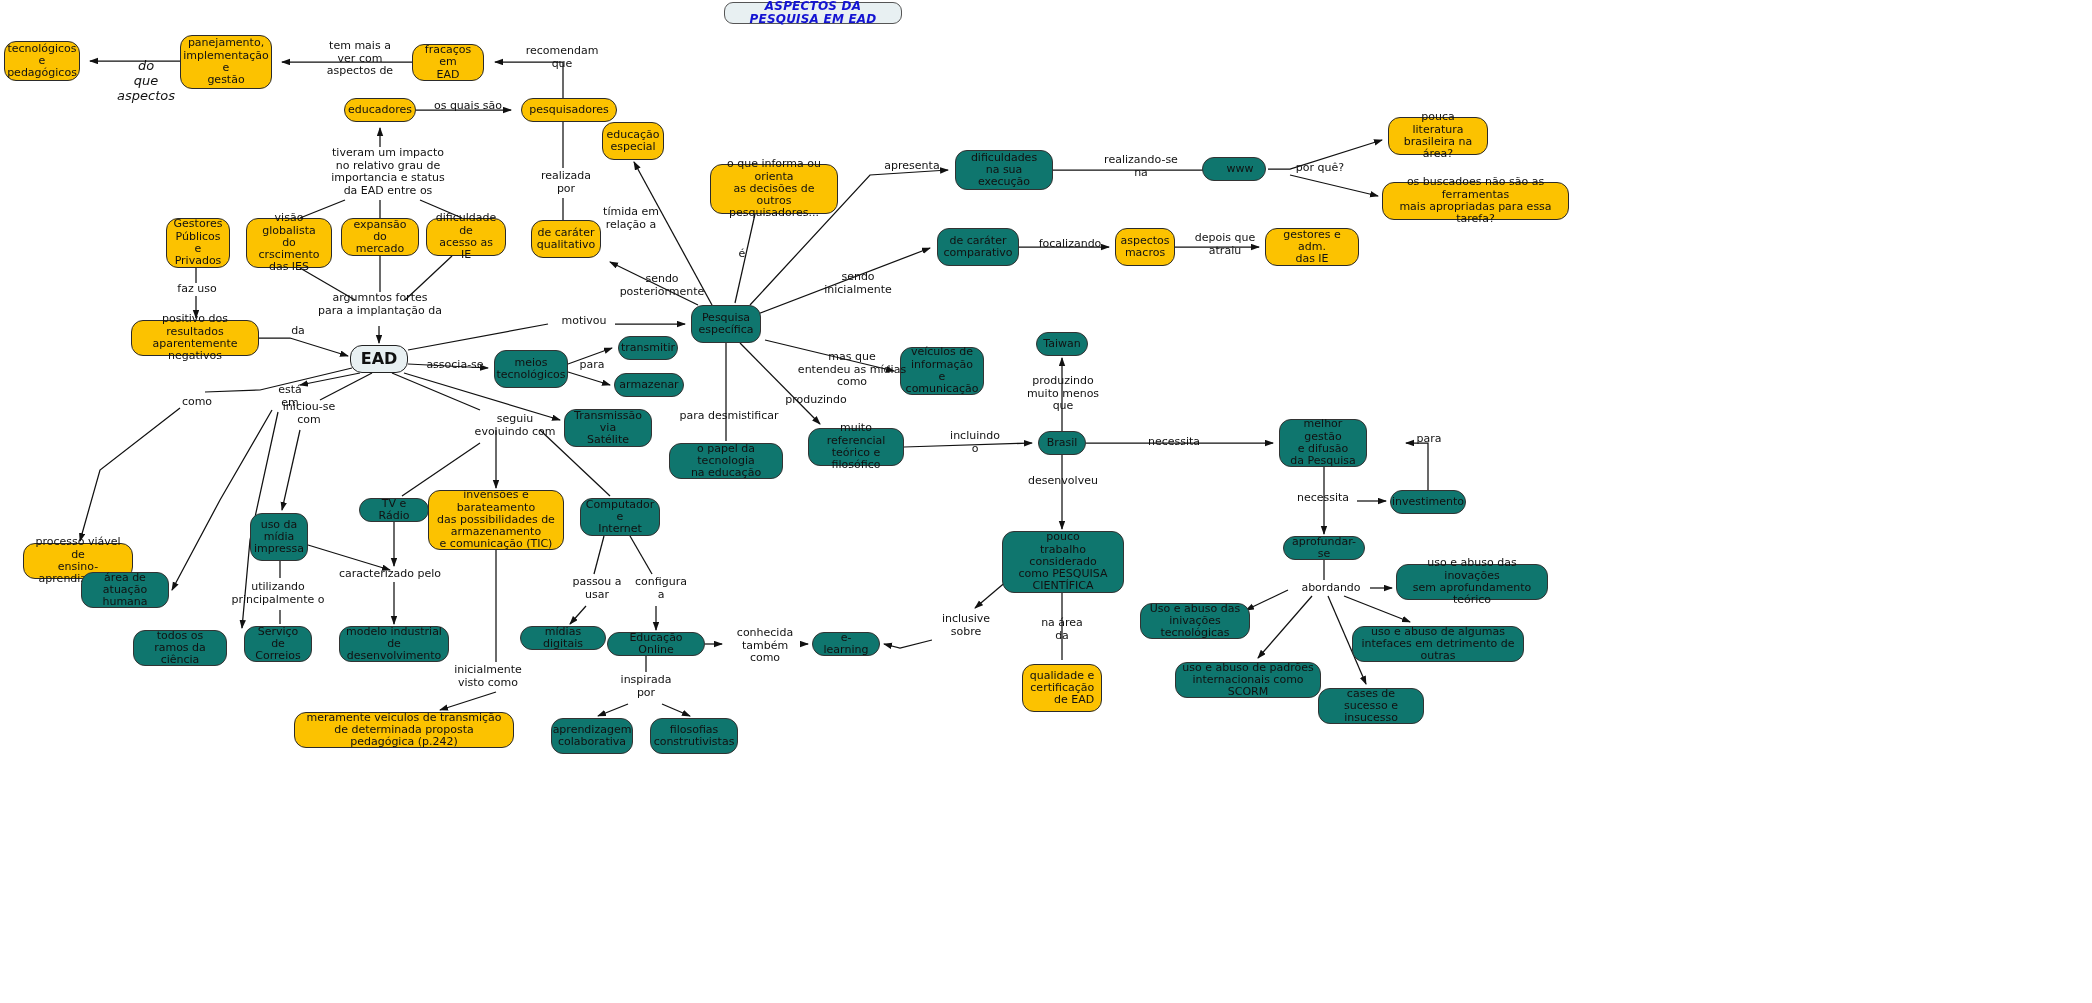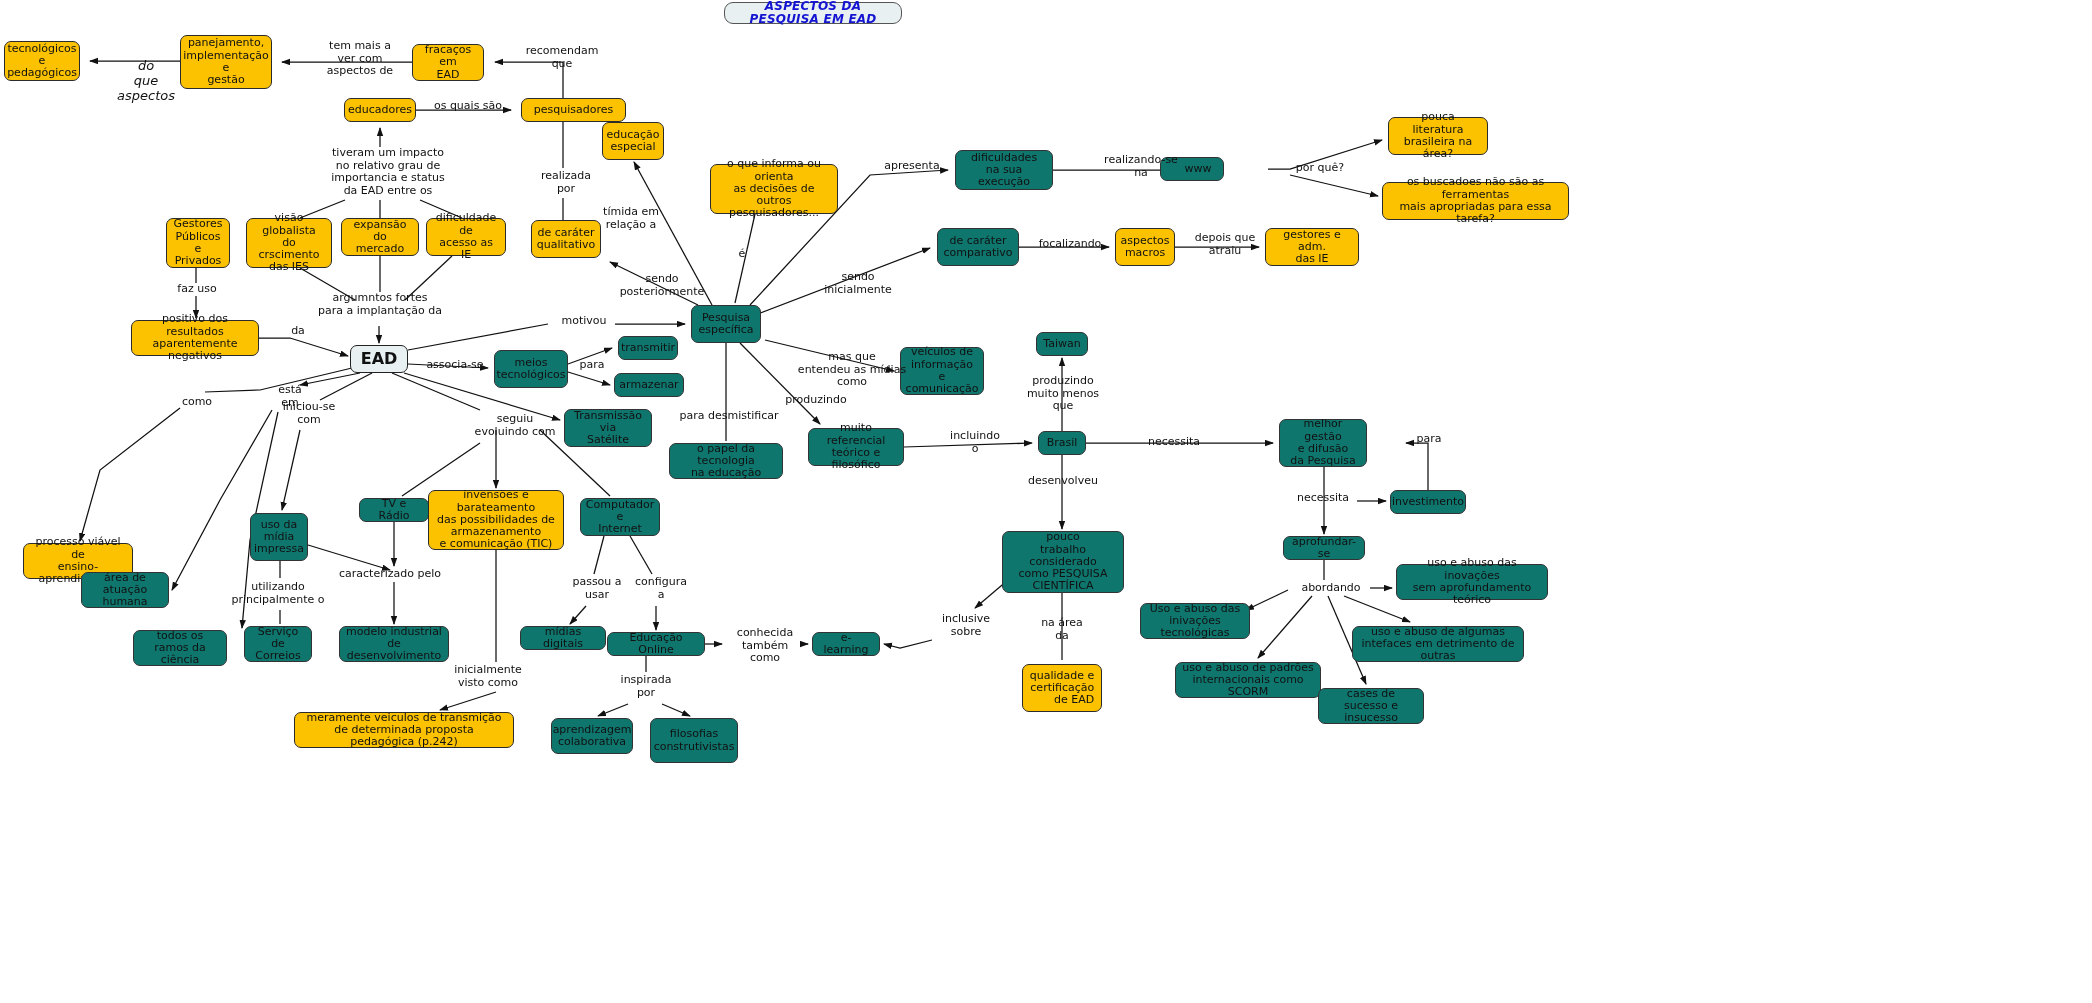--- a/index.html
+++ b/index.html
@@ -1,20 +1,20 @@
 <!DOCTYPE html>
 <html><head>
 <meta charset="utf-8">
 <style>
   html,body{margin:0;padding:0;background:#ffffff;}
   body{font-family:"DejaVu Sans","Liberation Sans",sans-serif;}
   #map{position:relative;width:2092px;height:1003px;background:#fff;overflow:hidden;}
   #edges{position:absolute;left:0;top:0;width:2092px;height:1003px;}
   .node{position:absolute;box-sizing:border-box;display:flex;align-items:center;justify-content:center;
-        text-align:center;border:1px solid #1a1a1a;border-radius:7px;line-height:1.12;
+        text-align:center;border:1px solid #1a1a1a;border-radius:12px;line-height:1.12;
         color:#111;padding:3px 6px;}
   .yellow{background:#FCC200;border-color:#2b2b2b;}
   .blue{background:#0f766e;border-color:#333;}
   .title-node{background:#e8f0f2;border:1px solid #555;border-radius:9px;color:#1414d2;
               font-style:italic;font-weight:bold;letter-spacing:.2px;}
   .ead-node{background:#e8f0f2;border:1px solid #222;font-weight:bold;}
   .lbl{position:absolute;color:#111;text-align:center;line-height:1.14;white-space:pre;
        background:transparent;}
 </style>
 </head>
@@ -121,21 +121,21 @@
 implementação e
 gestão</span>
       </div>
       <div class="node yellow" style="left: 412px; top: 44px; width: 72px; height: 37px; font-size: 11px;">
         <span style="white-space: pre-line;">fracaços em
 EAD</span>
       </div>
       <div class="node yellow" style="left: 344px; top: 98px; width: 72px; height: 24px; font-size: 11px;">
         <span style="white-space: pre-line;">educadores</span>
       </div>
-      <div class="node yellow" style="left: 521px; top: 98px; width: 105px; height: 24px; font-size: 11px;">
+      <div class="node yellow" style="left: 521px; top: 98px; width: 96px; height: 24px; font-size: 11px;">
         <span style="white-space: pre-line;">pesquisadores</span>
       </div>
       <div class="node yellow" style="left: 602px; top: 122px; width: 62px; height: 38px; font-size: 11px;">
         <span style="white-space: pre-line;">educação
 especial</span>
       </div>
       <div class="node yellow" style="left: 166px; top: 218px; width: 64px; height: 50px; font-size: 11px;">
         <span style="white-space: pre-line;">Gestores
 Públicos e
 Privados</span>
@@ -159,21 +159,21 @@
       </div>
       <div class="node yellow" style="left: 710px; top: 164px; width: 128px; height: 50px; font-size: 11px;">
         <span style="white-space: pre-line;">o que informa ou orienta
 as decisões de outros
 pesquisadores...</span>
       </div>
       <div class="node blue" style="left: 955px; top: 150px; width: 98px; height: 40px; font-size: 11px;">
         <span style="white-space: pre-line;">dificuldades
 na sua execução</span>
       </div>
-      <div class="node blue" style="left: 1160px; top: 157px; width: 64px; height: 24px; font-size: 11px; padding-left: 18px;">
+      <div class="node blue" style="left: 1202px; top: 157px; width: 64px; height: 24px; font-size: 11px; padding-left: 18px;">
         <span style="white-space: pre-line;">www</span>
       </div>
       <div class="node yellow" style="left: 1388px; top: 117px; width: 100px; height: 38px; font-size: 11px;">
         <span style="white-space: pre-line;">pouca literatura
 brasileira na área?</span>
       </div>
       <div class="node yellow" style="left: 1382px; top: 182px; width: 187px; height: 38px; font-size: 11px;">
         <span style="white-space: pre-line;">os buscadoes não são as ferramentas
 mais apropriadas para essa tarefa?</span>
       </div>
@@ -289,21 +289,21 @@
         <span style="white-space: pre-line;">e-learning</span>
       </div>
       <div class="node yellow" style="left: 294px; top: 712px; width: 220px; height: 36px; font-size: 11px;">
         <span style="white-space: pre-line;">meramente veiculos de transmição
 de determinada proposta pedagógica (p.242)</span>
       </div>
       <div class="node blue" style="left: 551px; top: 718px; width: 82px; height: 36px; font-size: 11px;">
         <span style="white-space: pre-line;">aprendizagem
 colaborativa</span>
       </div>
-      <div class="node blue" style="left: 650px; top: 718px; width: 88px; height: 45px; font-size: 11px;">
+      <div class="node blue" style="left: 650px; top: 718px; width: 88px; height: 36px; font-size: 11px;">
         <span style="white-space: pre-line;">filosofias
 construtivistas</span>
       </div>
       <div class="node blue" style="left: 1002px; top: 531px; width: 122px; height: 62px; font-size: 11px;">
         <span style="white-space: pre-line;">pouco
 trabalho considerado
 como PESQUISA
 CIENTÍFICA</span>
       </div>
       <div class="node yellow" style="left: 1022px; top: 664px; width: 80px; height: 48px; font-size: 11px; text-align: right;">

